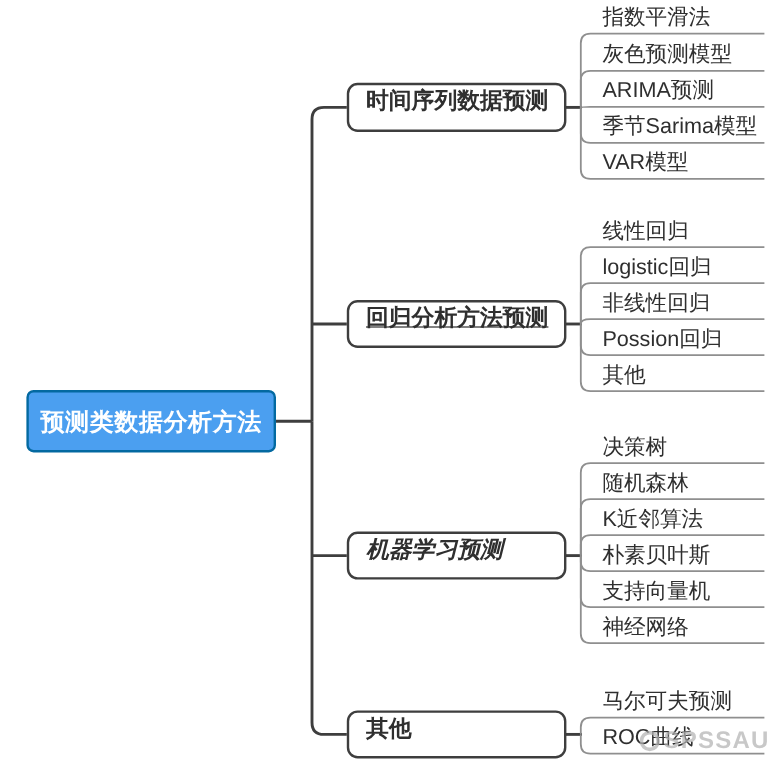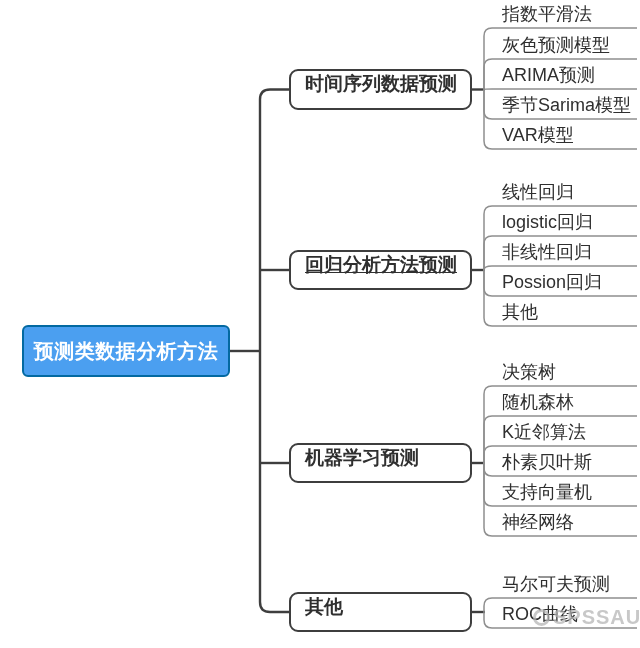--- a/index.html
+++ b/index.html
@@ -49,21 +49,21 @@
     color: #2f2f2f;
     font-size: 19px;
     font-weight: bold;
     display: flex;
     align-items: flex-start;
     padding-left: 14px;
     z-index: 2;
   }
   .b1 { top: 69px;  height: 41px; }
   .b2 { top: 250px; height: 40px; text-decoration: underline; }
-  .b3 { top: 443px; height: 40px; }
+  .b3 { top: 443px; height: 40px; font-style: italic; }
   .b4 { top: 592px; height: 40px; }
   .leaf-node {
     position: absolute;
     left: 502px;
     height: 24px;
     line-height: 24px;
     font-size: 18px;
     color: #2f2f2f;
     white-space: nowrap;
     z-index: 2;

